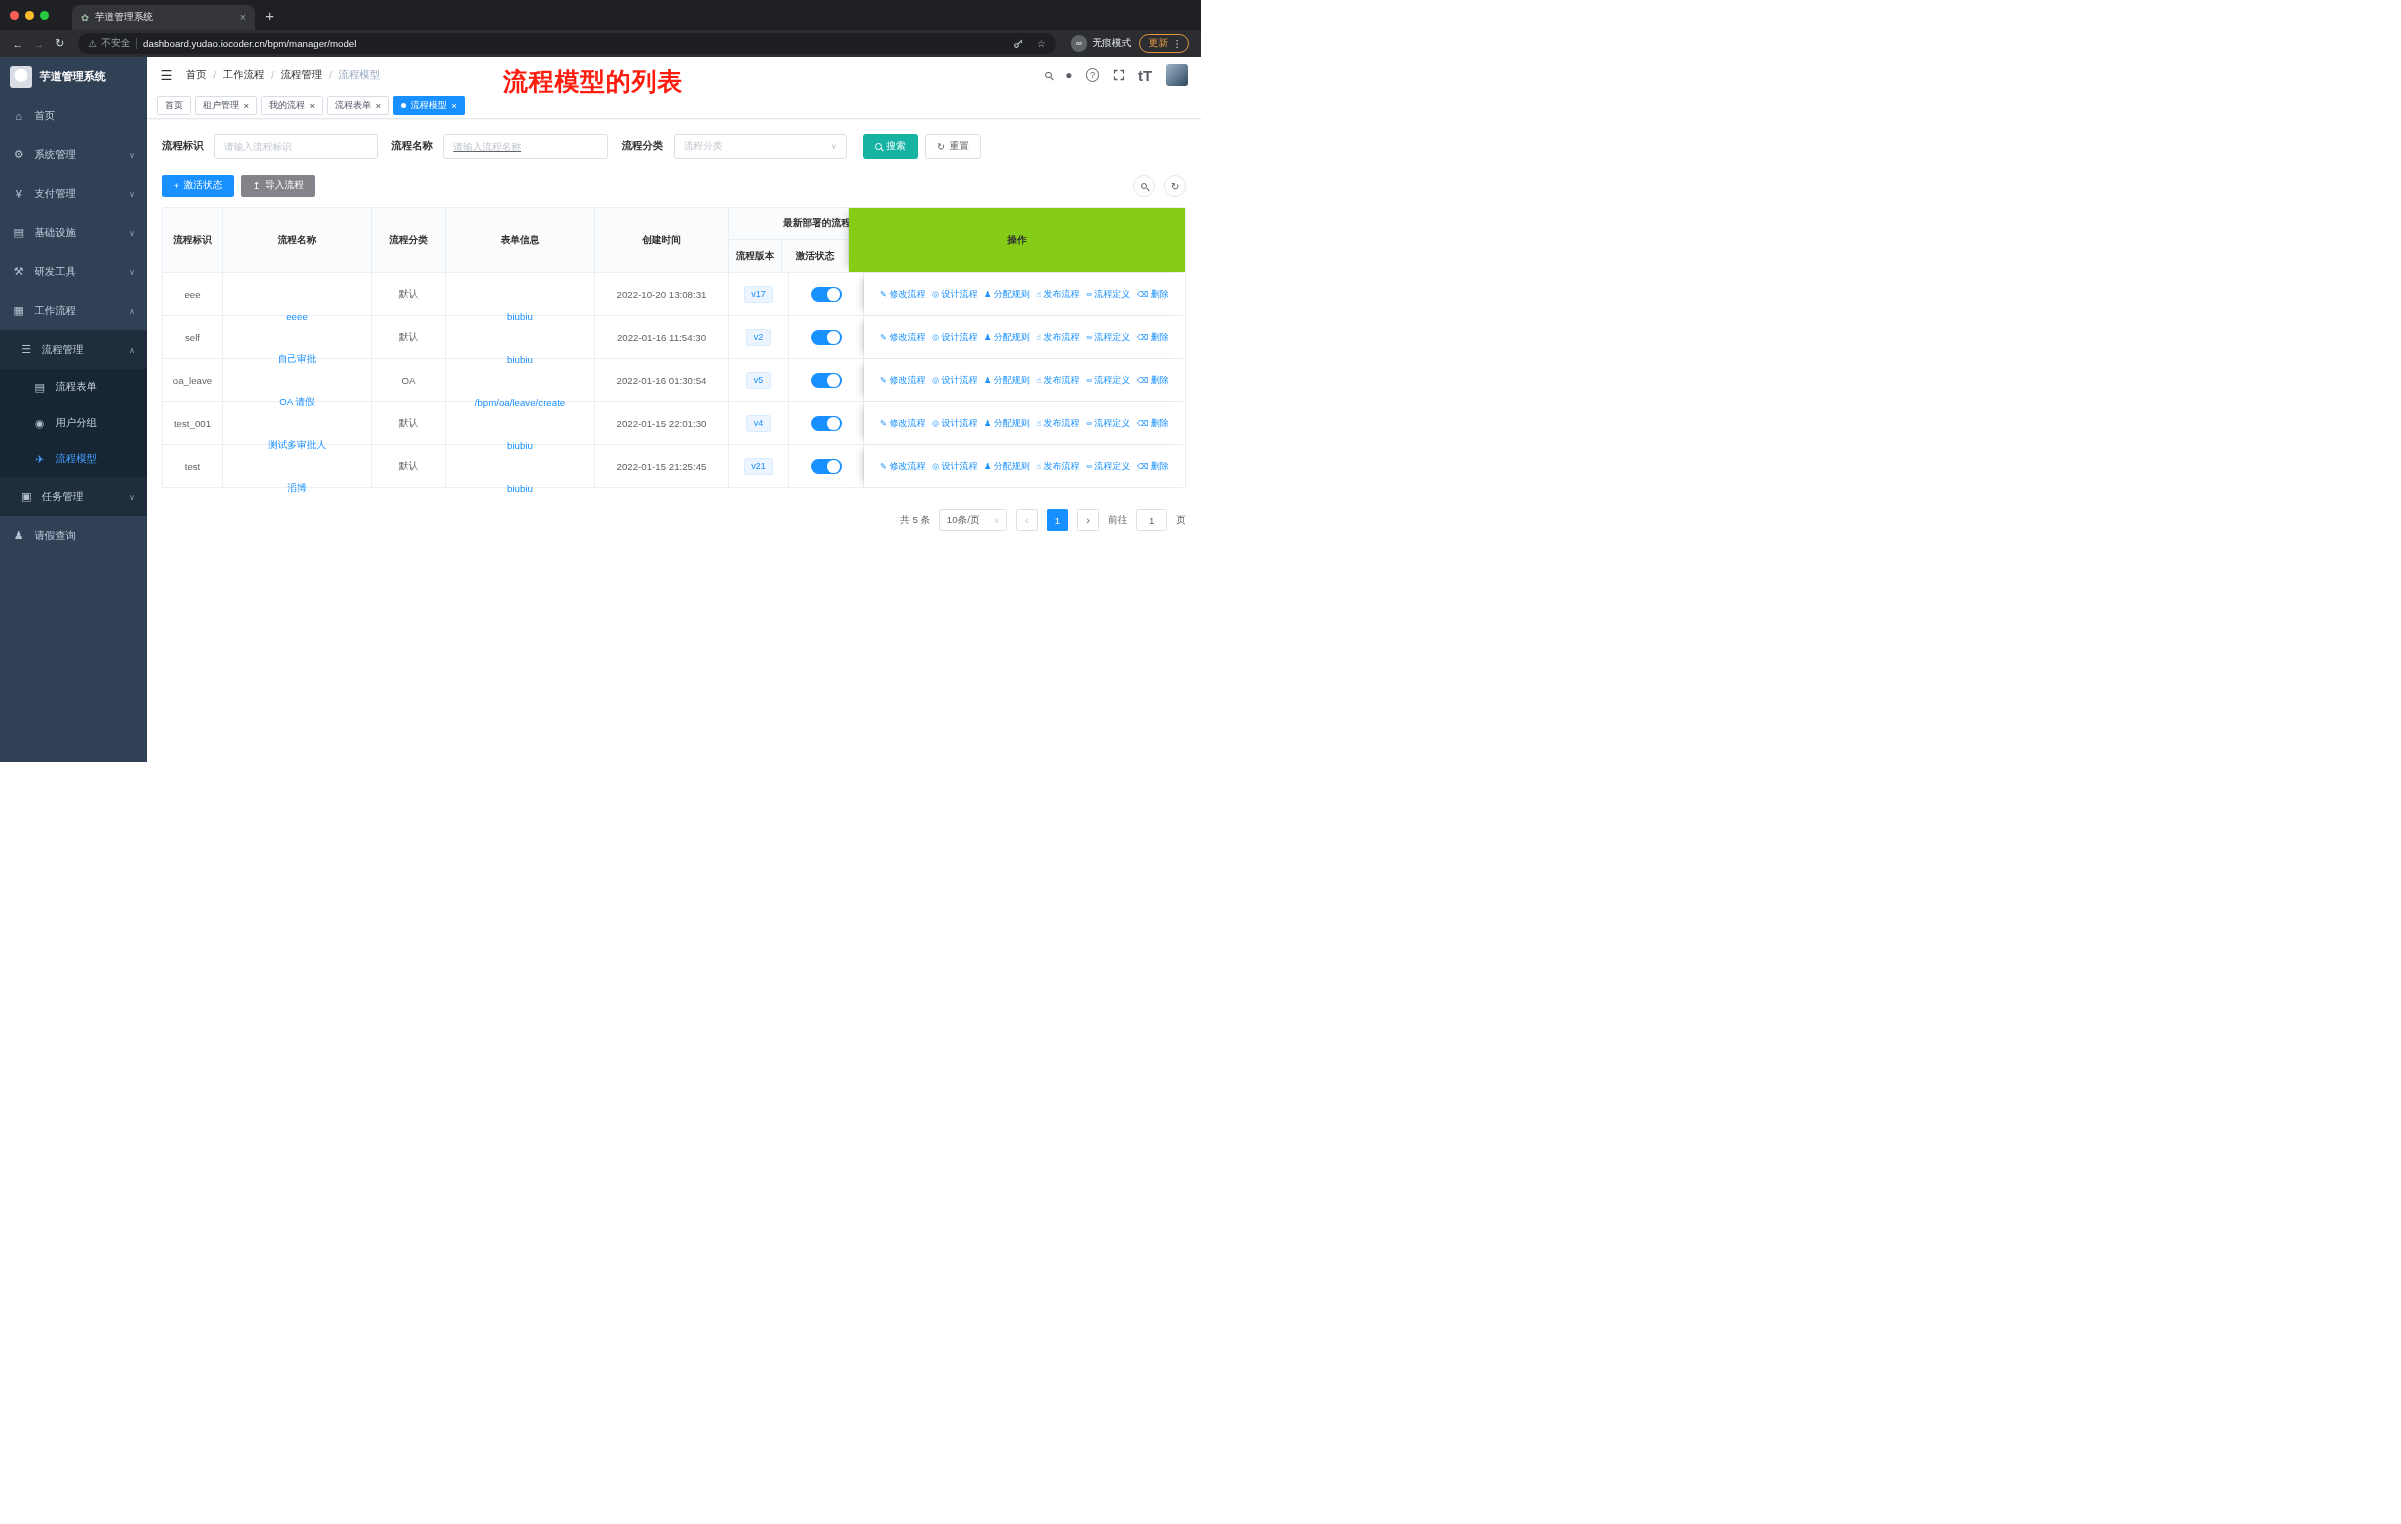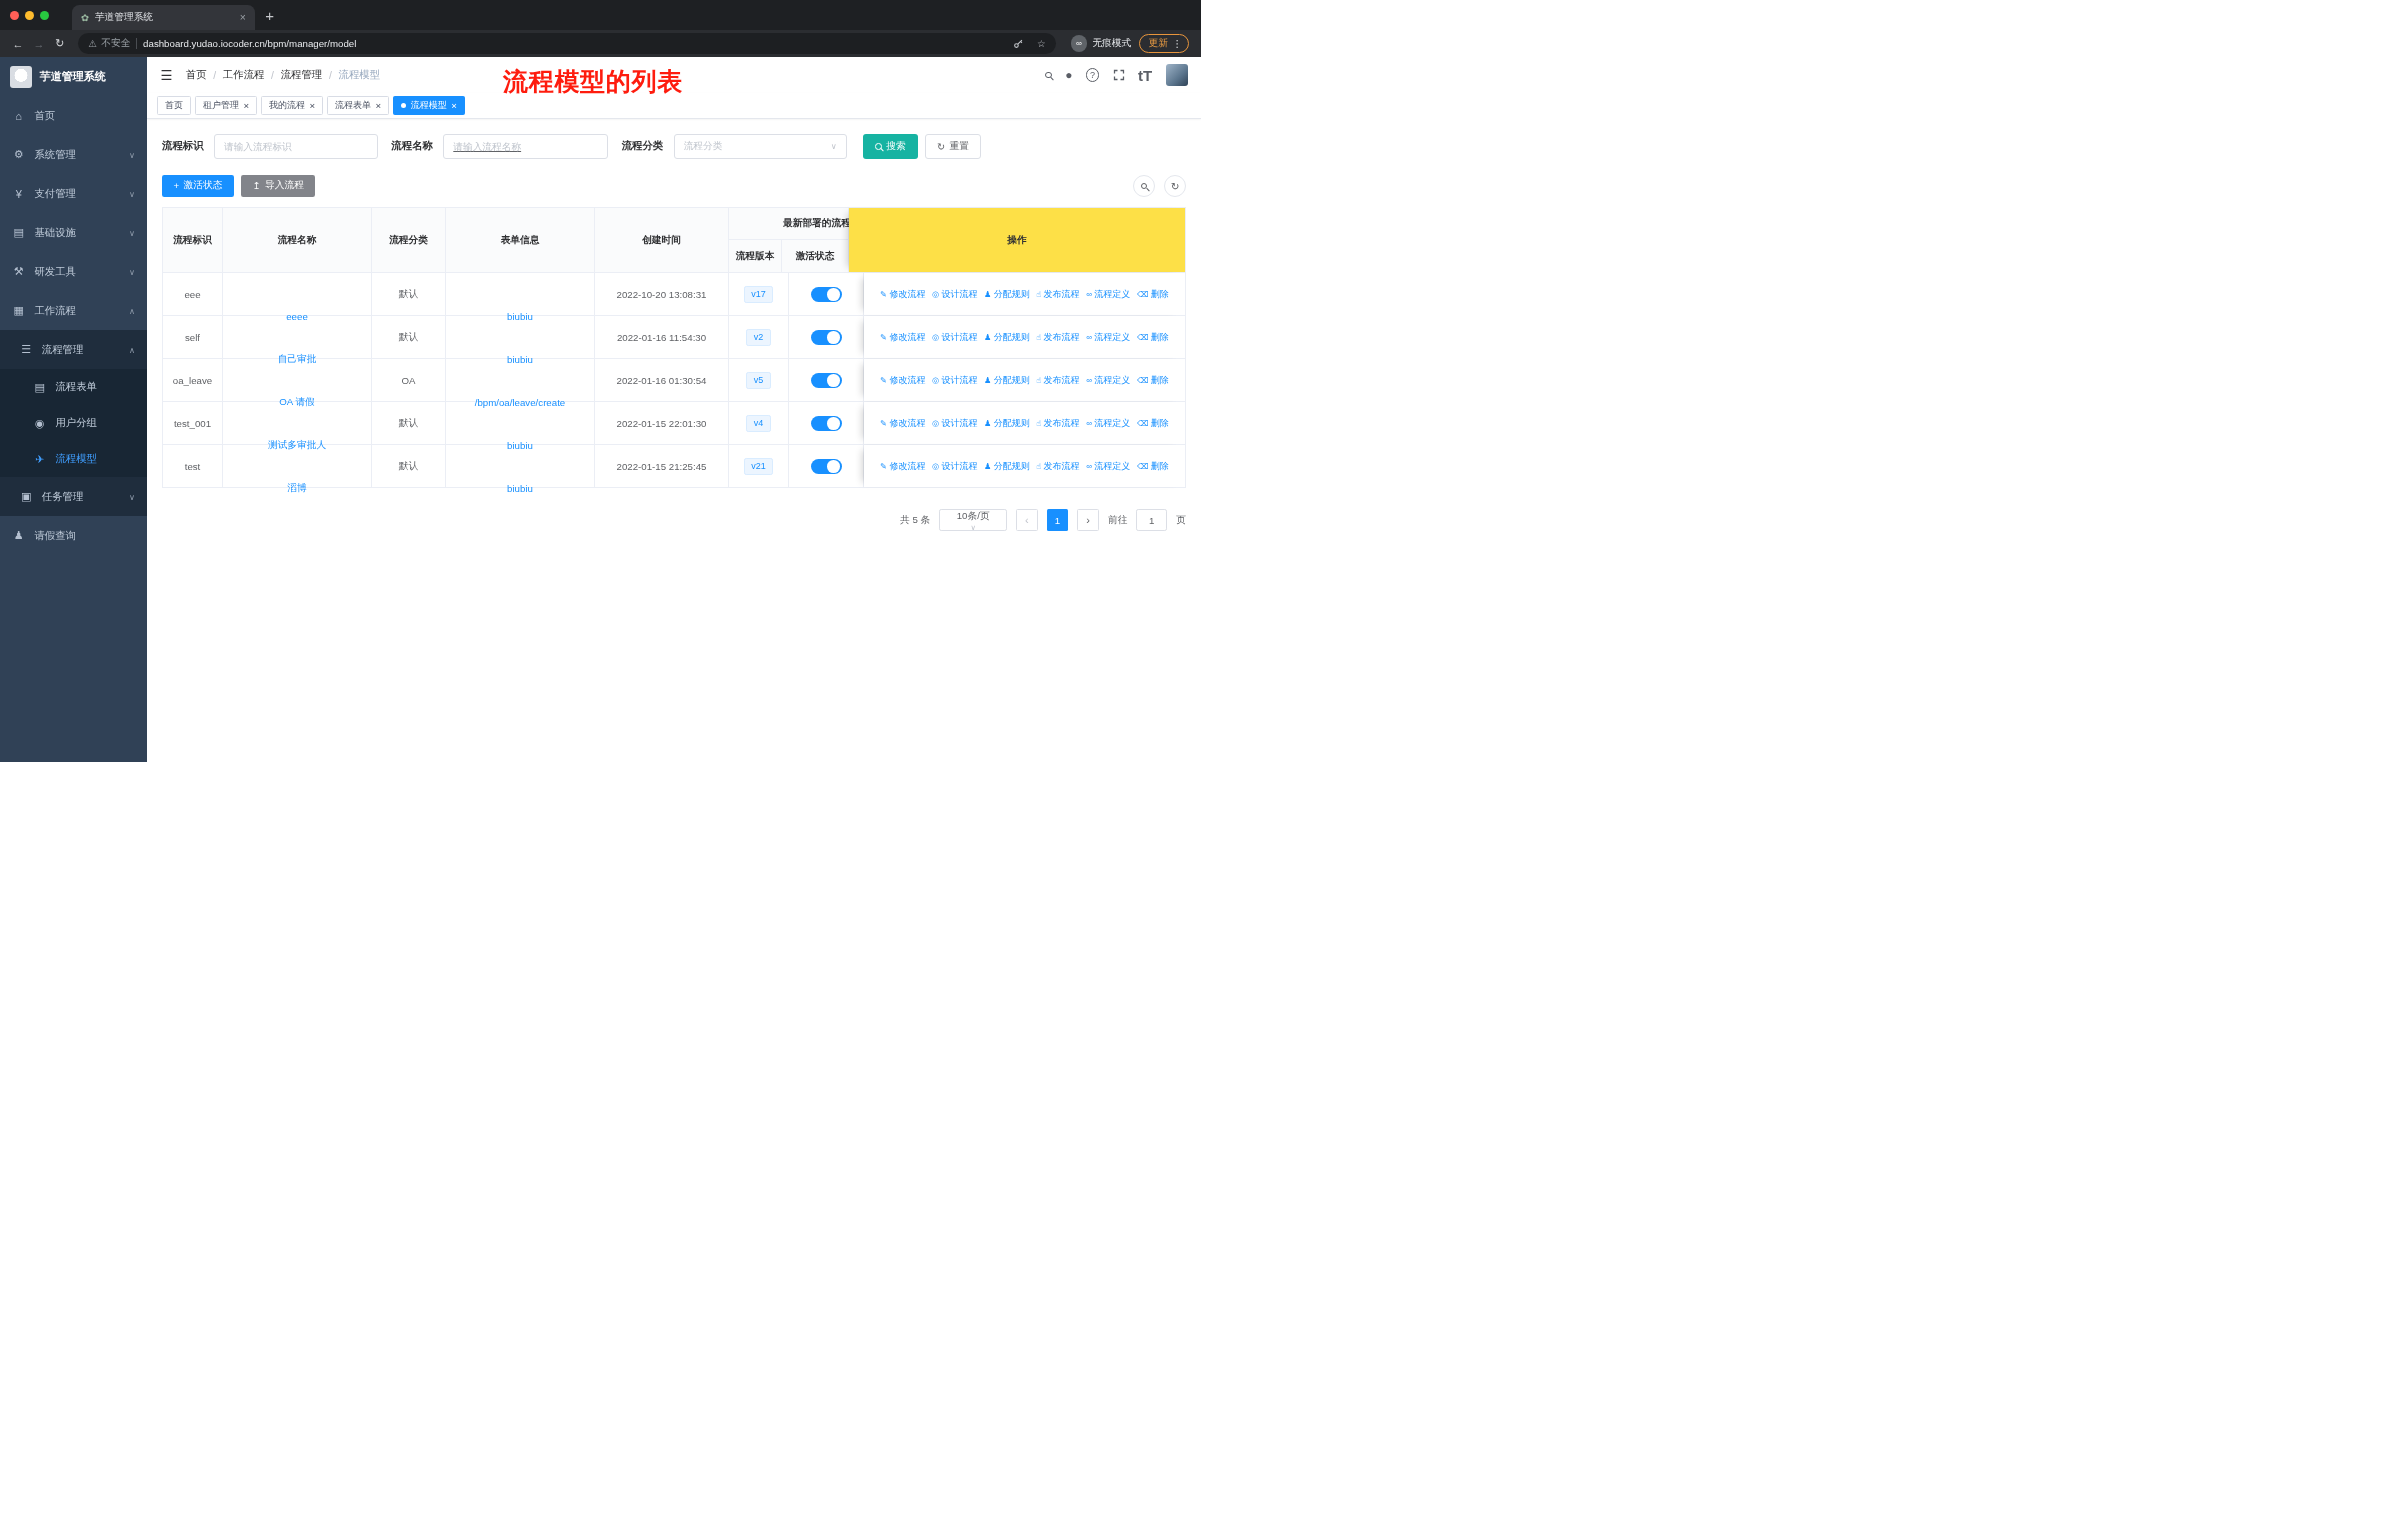--- a/index.html
+++ b/index.html
@@ -90,33 +90,33 @@
   .tr { display:flex; border-bottom:0.7px solid #ebeef5; position:relative; }
   .th,.td { display:flex; align-items:center; justify-content:center; border-right:0.7px solid #ebeef5; text-align:center; padding:0 4.5px; }
   .c1{width:60px}.c2{width:149px}.c3{width:74px}.c4{width:149px}.c5{width:134px}.c6{width:60px}.c7{width:75px}
   .thead { background:#fafbfc; font-weight:bold; color:#303133; }
   .thead .th { height:64px; }
   .grp { width:120px; display:flex; flex-direction:column; border-right:0.7px solid #ebeef5; }
   .grp-top { height:32px; border-bottom:0.7px solid #ebeef5; display:flex; align-items:center; padding-left:54px; white-space:nowrap; overflow:visible; position:relative; z-index:1; }
   .grp-bot { display:flex; height:32px; }
   .grp-bot .th { height:32px; border-right:0.7px solid #ebeef5; }
   .grp-bot .th:last-child { border-right:none; }
-  .ops-th { flex:1; height:64px !important; position:relative; z-index:2; background:#fde047; box-shadow:-6.7px 0 7.4px -4.5px rgba(0,0,0,.18); border-right:none !important; }
+  .ops-th { flex:1; height:64px !important; position:relative; z-index:2; background:#84cc16; box-shadow:-6.7px 0 7.4px -4.5px rgba(0,0,0,.18); border-right:none !important; }
   .trow .td { height:42px; }
   .ops-td { flex:1; position:relative; z-index:2; background:#fff; box-shadow:-6.7px 0 7.4px -4.5px rgba(0,0,0,.18); border-right:none !important; gap:6.7px; flex-wrap:nowrap; }
   .link { color:#1890ff; cursor:pointer;margin-top:44px; }
   .vtag { padding:2.2px 6.7px; background:#ecf5ff; border:0.7px solid #d9ecff; color:#1890ff; border-radius:2.2px; font-size:9px; }
   .toggle { width:31px; height:15.6px; border-radius:8.2px; background:#1890ff; position:relative; cursor:pointer; }
   .toggle .knob { position:absolute; top:1.5px; right:1.5px; width:12.7px; height:12.7px; border-radius:50%; background:#fff; }
   .act { display:inline-flex; align-items:center; gap:2.2px; color:#1890ff; font-size:9px; white-space:nowrap; cursor:pointer; }
   .act .ai { font-size:8.2px; }
 
   
   .pager { margin-top:21px; display:flex; justify-content:flex-end; align-items:center; gap:9px; font-size:9.7px; color:#606266; }
-  .psel { width:68px; height:21.6px; border:0.7px solid #dcdfe6; border-radius:2.2px; display:flex; align-items:center; justify-content:space-between; padding:0 6.7px; color:#606266;flex-direction:column; }
+  .psel { width:68px; height:21.6px; border:0.7px solid #dcdfe6; border-radius:2.2px; display:flex; align-items:center; justify-content:space-between; padding:0 6.7px; color:#606266; }
   .psel .chev { color:#c0c4cc; font-size:7.4px; }
   .pbtn { width:21.6px; height:21.6px; border:0.7px solid #dcdfe6; border-radius:1.5px; display:grid; place-items:center; background:#fff; color:#606266; font-size:11px; }
   .pbtn.dis { color:#c0c4cc; }
   .pcur { width:21.6px; height:21.6px; border-radius:1.5px; background:#1890ff; color:#fff; display:grid; place-items:center; font-size:9.7px; }
   .goto { width:31px; height:21.6px; border:0.7px solid #dcdfe6; border-radius:2.2px; text-align:center; font-size:9.7px; color:#606266; outline:none; font-family:inherit; }
 
   .annotation { position:absolute; left:356px; top:8px; font-size:25px; font-weight:bold; color:#fe1c0e; z-index:5; letter-spacing:0.7px; }
 </style>
 </head>
 <body>

